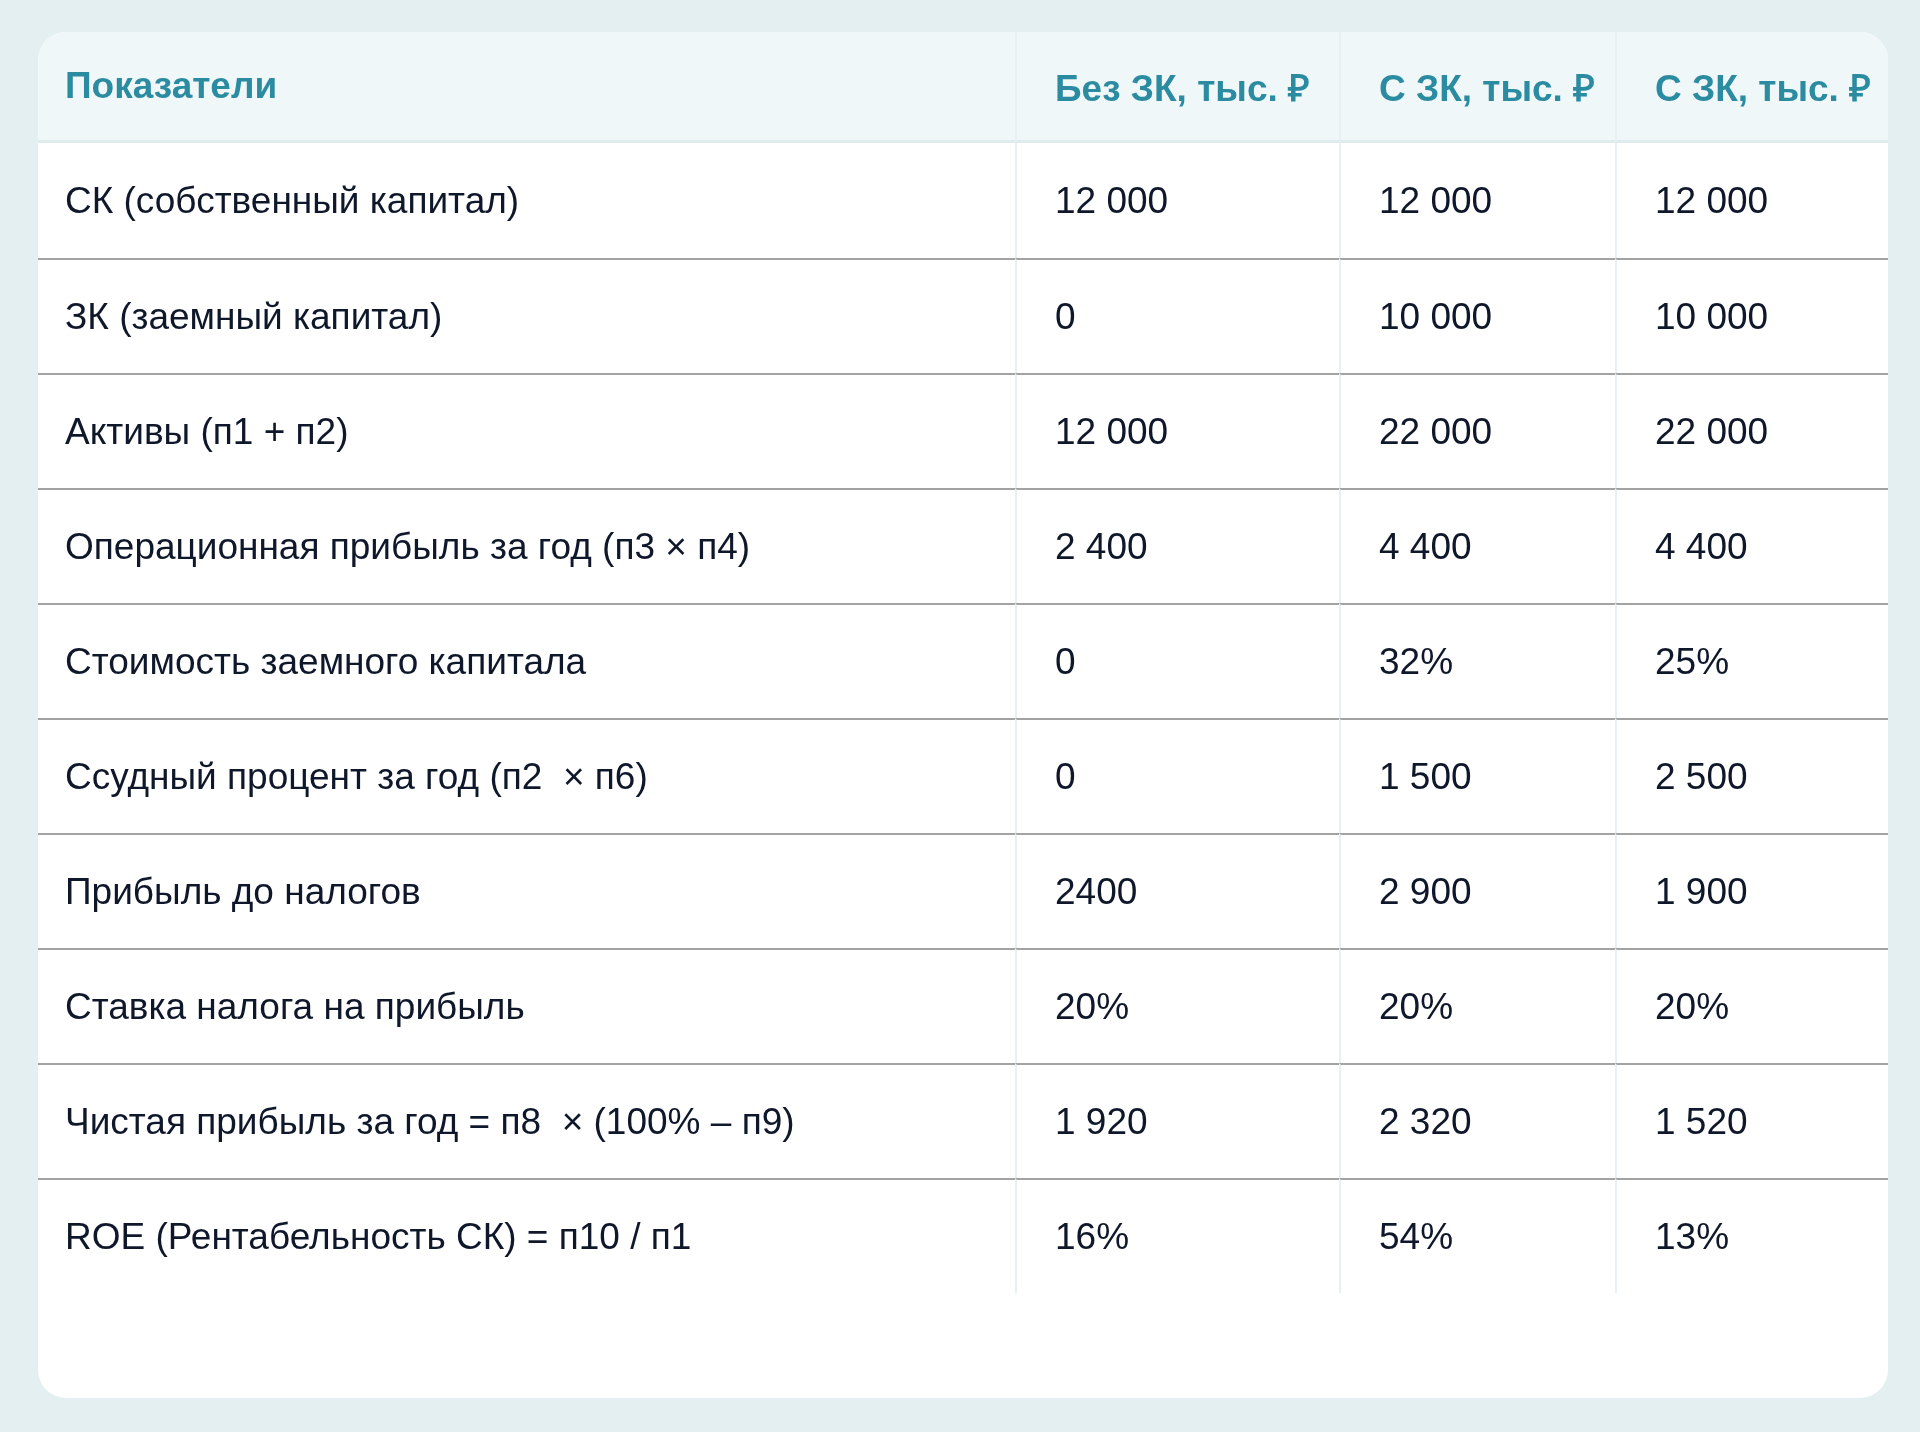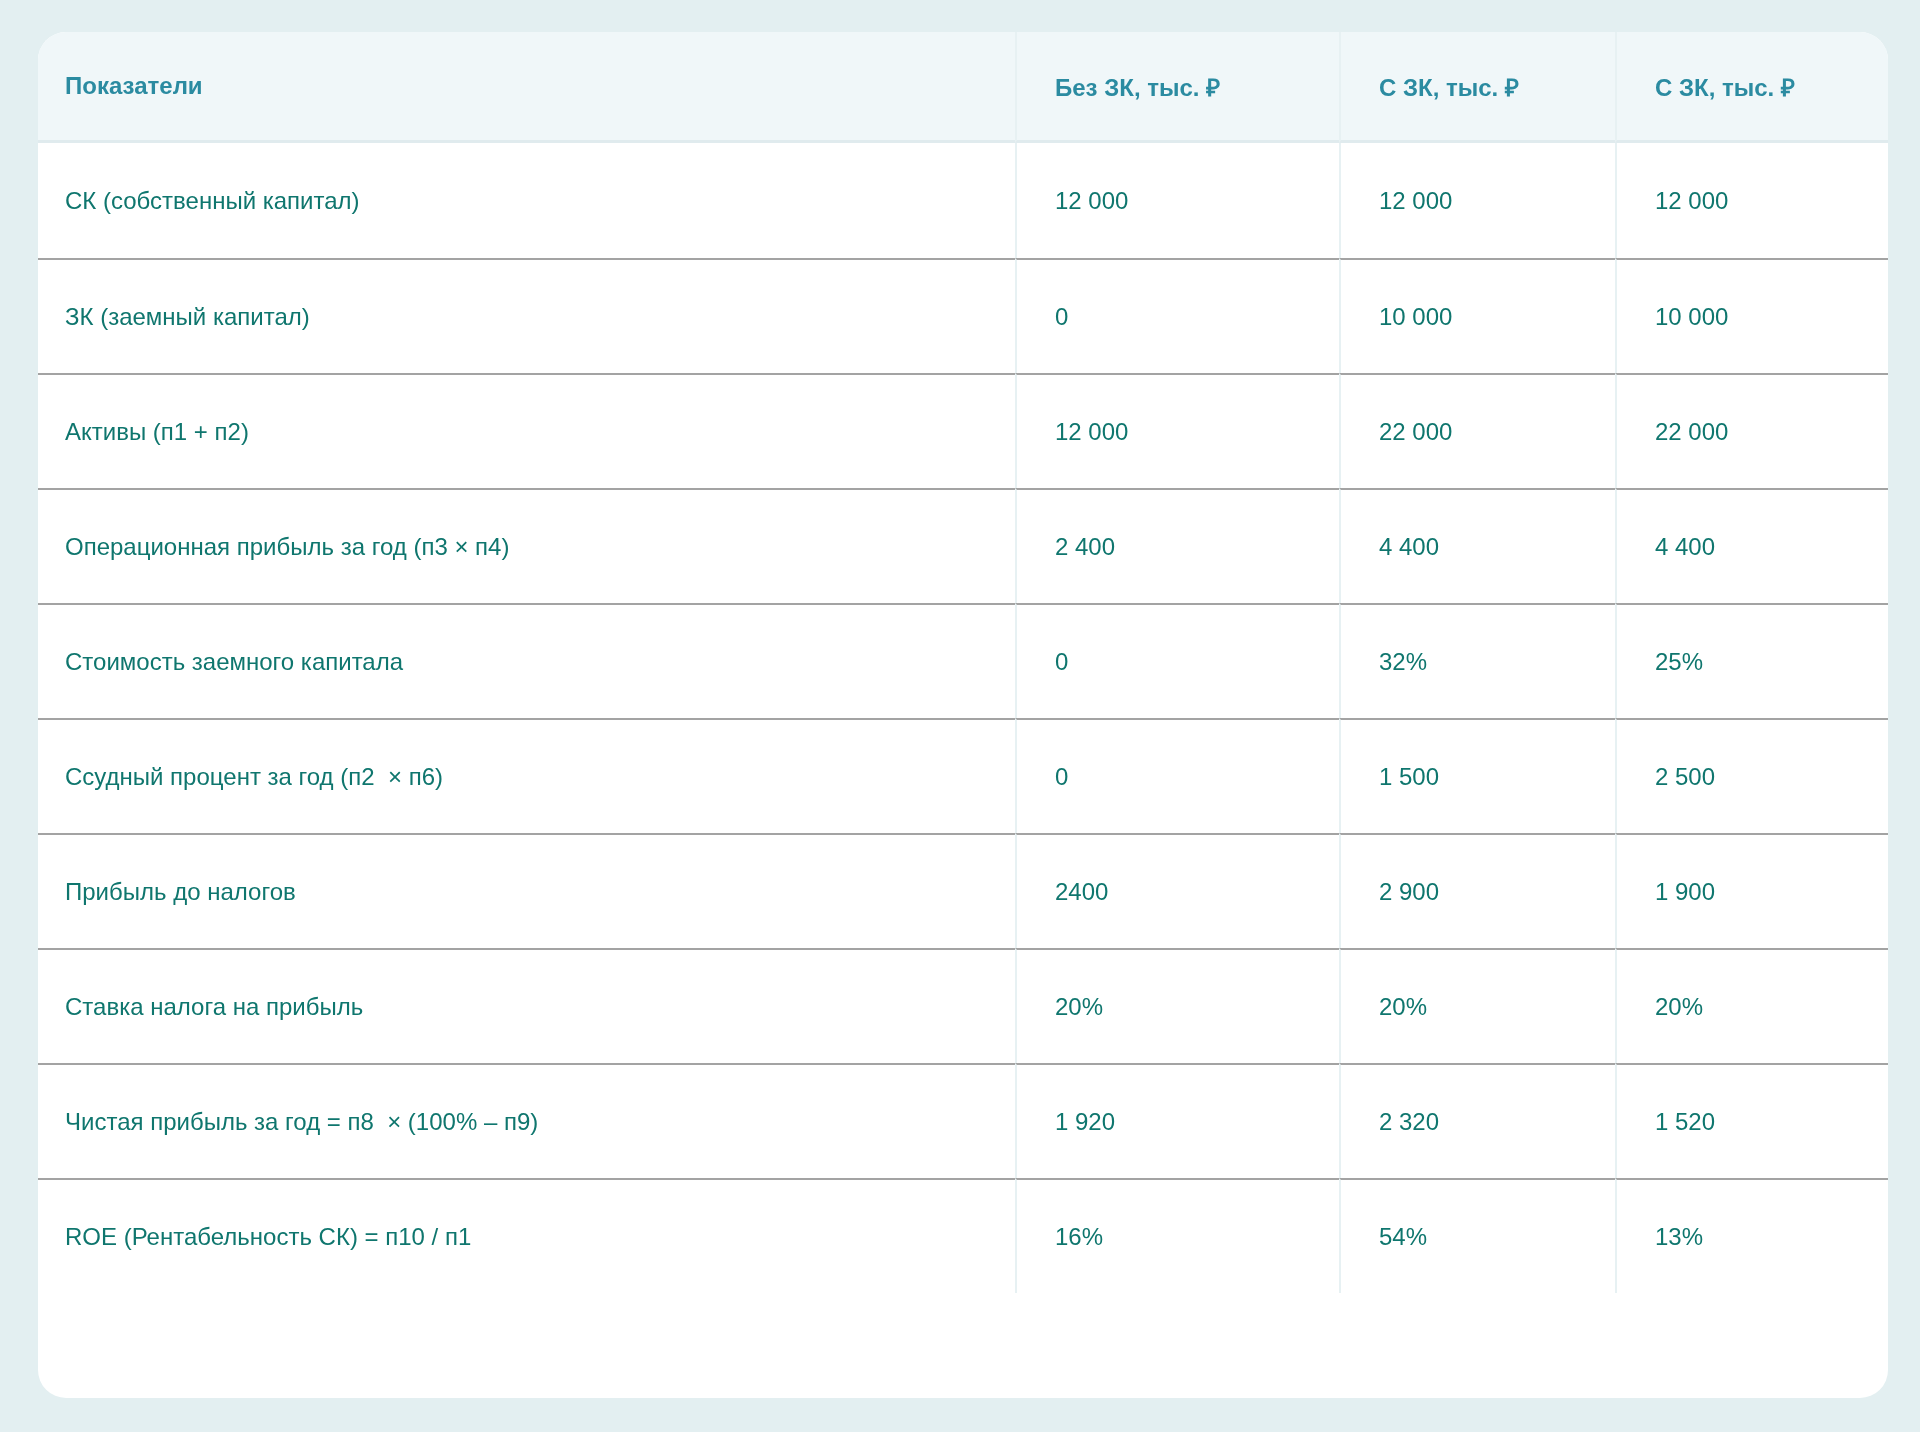--- a/index.html
+++ b/index.html
@@ -26,39 +26,39 @@
   }
   table.fin-table {
     width: 100%;
     border-collapse: separate;
     border-spacing: 0;
     table-layout: fixed;
   }
   .fin-table th, .fin-table td {
     vertical-align: middle;
     text-align: left;
-    font-size: 24px;
+    font-size: 37px;
     box-sizing: border-box;
     overflow: hidden;
   }
   .fin-table thead tr {
     height: 111px;
   }
   .fin-table thead th {
     background: #f0f7f9;
     color: #2b8ba1;
     font-weight: 700;
     border-bottom: 3px solid #e0ebee;
   }
   .fin-table tbody tr {
     height: 115px;
   }
   .fin-table tbody td {
     background: #ffffff;
-    color: #0f766e;
+    color: #0f172a;
     font-weight: 400;
   }
   .fin-table tbody tr + tr td {
     border-top: 2px solid #a3a3a3;
   }
   .fin-table th.col-label, .fin-table td.col-label {
     padding-left: 27px;
     padding-right: 24px;
     white-space: pre-wrap;
   }

